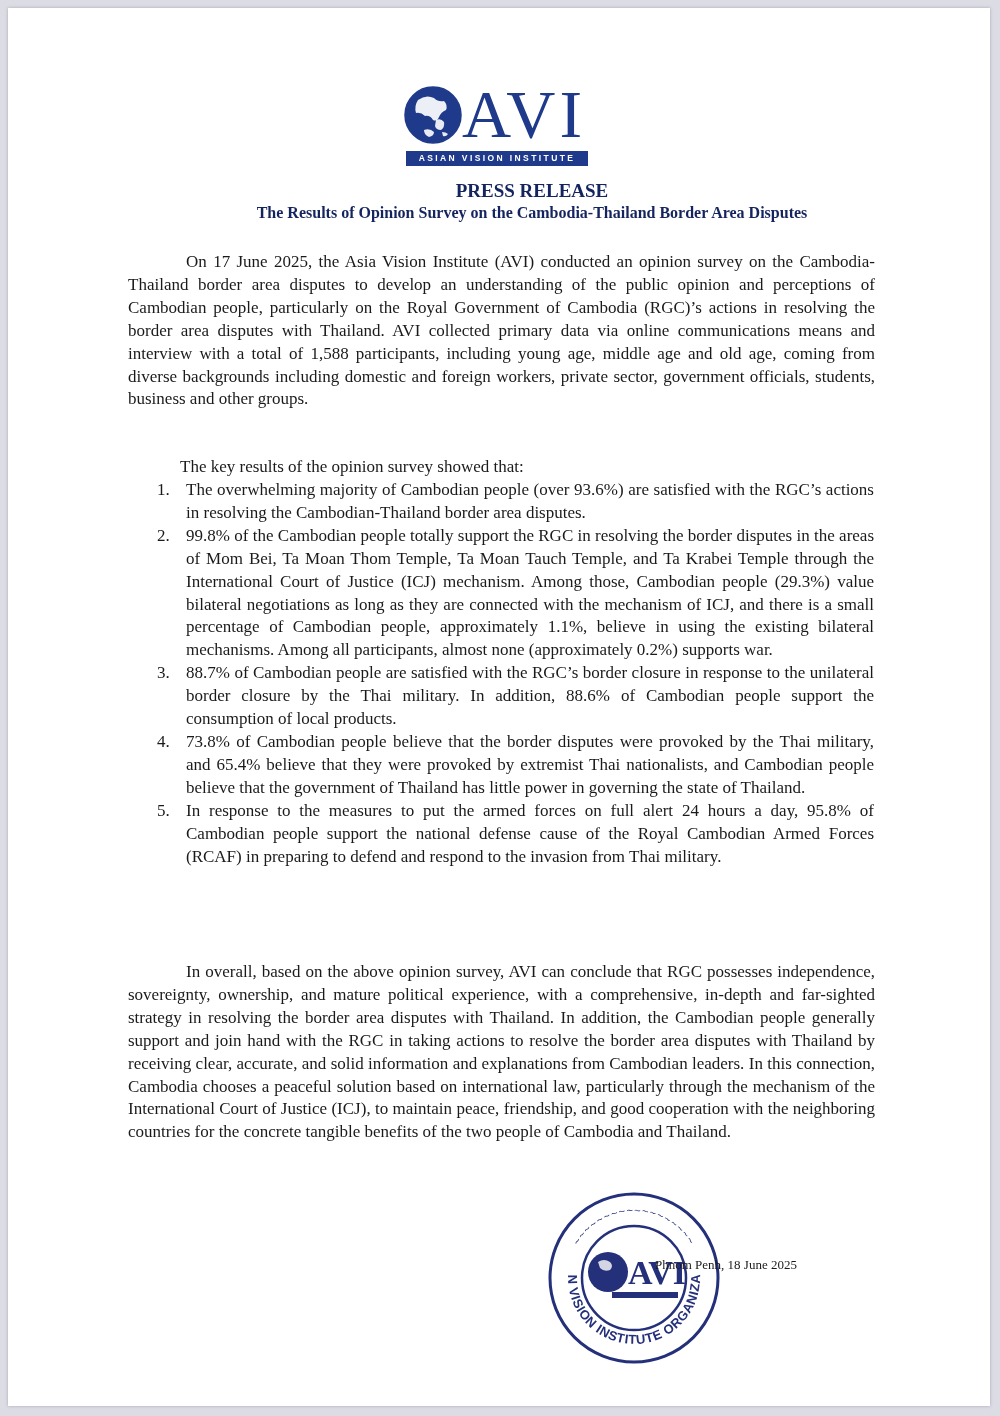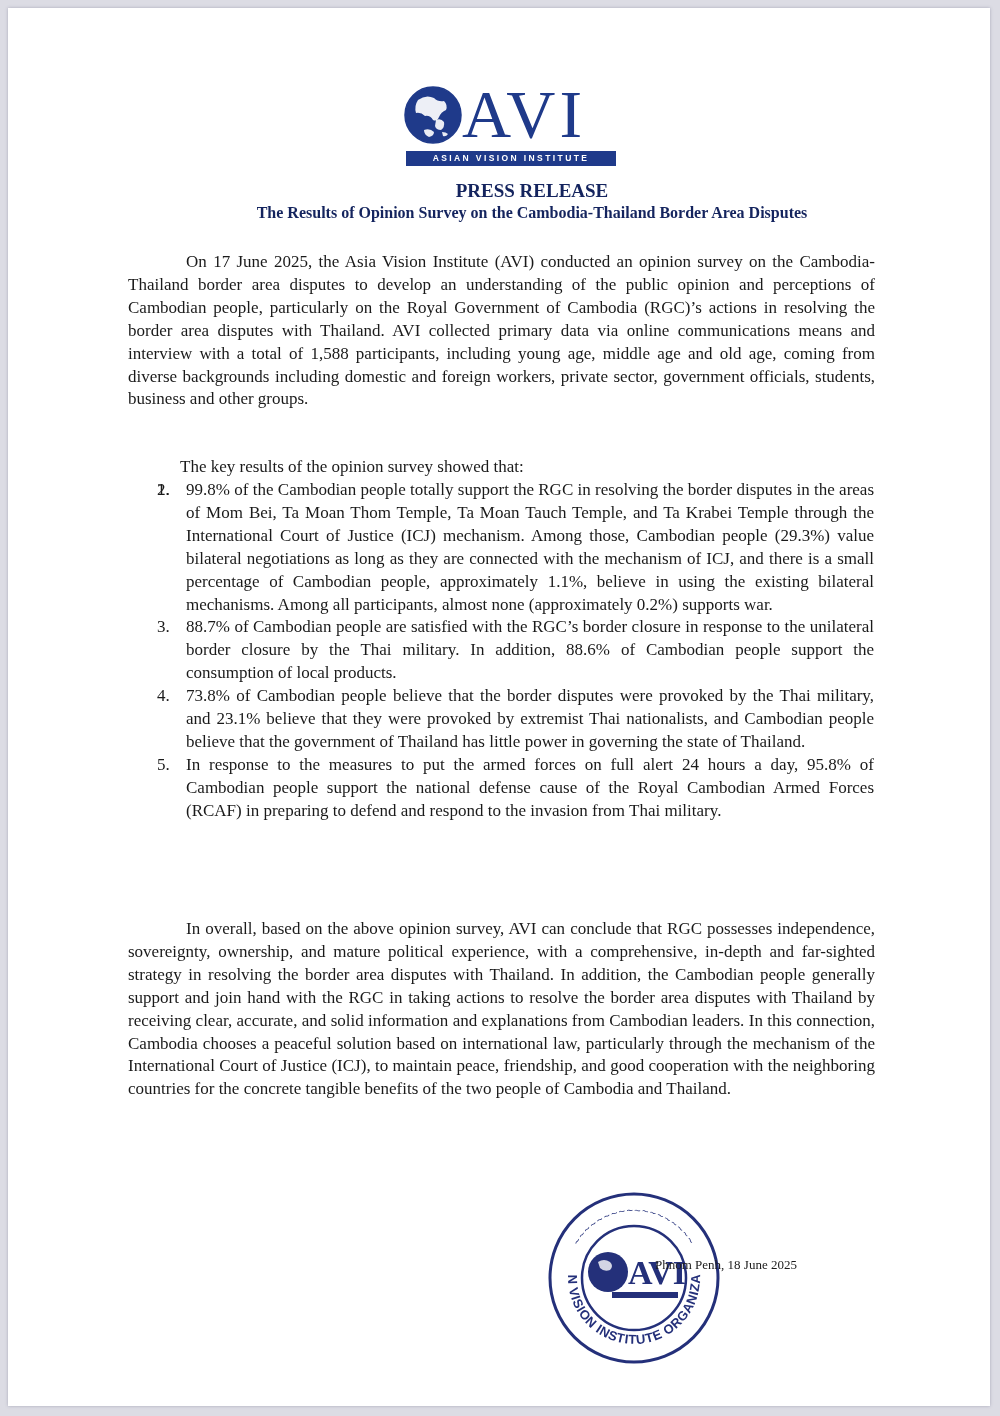--- a/index.html
+++ b/index.html
@@ -30,21 +30,21 @@
     .logo-letters {
       position: absolute; left: 58px; top: -12px;
       font-family: "Liberation Serif", serif;
       font-size: 68px; line-height: 80px;
       color: #1f3a8a;
       letter-spacing: 4px;
       white-space: nowrap;
     }
     .logo-band {
       position: absolute; left: 2px; top: 65px;
-      width: 210px; height: 15px;
+      width: 182px; height: 15px;
       background: #1f3a8a;
       color: #ffffff;
       font-family: "Liberation Sans", sans-serif;
       font-size: 8.5px; font-weight: bold;
       letter-spacing: 2.4px;
       text-align: center; line-height: 15px;
       white-space: nowrap;
     }
     .heading {
       position: absolute; left: 0; width: 1000px;
@@ -79,21 +79,21 @@
     .list li {
       position: relative;
       padding-left: 59px;
       font-size: 17px;
       line-height: 22.9px;
       text-align: justify;
     }
     .list li .num {
       position: absolute; left: 30px; top: 0;
     }
-    .p3 { top: 917px; }
+    .p3 { top: 960px; }
     .seal {
       position: absolute;
       left: 546px; top: 1190px;
       width: 176px; height: 176px;
     }
     .signoff {
       position: absolute;
       left: 655px; top: 1257px;
       font-size: 13px;
       white-space: nowrap;
@@ -120,32 +120,33 @@
 <div class="heading h1">PRESS RELEASE</div>
 <div class="heading h2">The Results of Opinion Survey on the Cambodia-Thailand Border Area Disputes</div>
 
 <p class="para p1">On 17 June 2025, the Asia Vision Institute (AVI) conducted an opinion survey on the Cambodia-Thailand border area disputes to develop an understanding of the public opinion and perceptions of Cambodian people, particularly on the Royal Government of Cambodia (RGC)’s actions in resolving the border area disputes with Thailand. AVI collected primary data via online communications means and interview with a total of 1,588 participants, including young age, middle age and old age, coming from diverse backgrounds including domestic and foreign workers, private sector, government officials, students, business and other groups.</p>
 
 <div class="intro">The key results of the opinion survey showed that:</div>
 
 <ol class="list">
   <li>
     <span class="num">1.</span>
+    <span>The overwhelming majority of Cambodian people (over 93.6%) are satisfied with the RGC’s actions in resolving the Cambodian-Thailand border area disputes.</span>
   </li>
   <li>
     <span class="num">2.</span>
     <span>99.8% of the Cambodian people totally support the RGC in resolving the border disputes in the areas of Mom Bei, Ta Moan Thom Temple, Ta Moan Tauch Temple, and Ta Krabei Temple through the International Court of Justice (ICJ) mechanism. Among those, Cambodian people (29.3%) value bilateral negotiations as long as they are connected with the mechanism of ICJ, and there is a small percentage of Cambodian people, approximately 1.1%, believe in using the existing bilateral mechanisms. Among all participants, almost none (approximately 0.2%) supports war.</span>
   </li>
   <li>
     <span class="num">3.</span>
     <span>88.7% of Cambodian people are satisfied with the RGC’s border closure in response to the unilateral border closure by the Thai military. In addition, 88.6% of Cambodian people support the consumption of local products.</span>
   </li>
   <li>
     <span class="num">4.</span>
-    <span>73.8% of Cambodian people believe that the border disputes were provoked by the Thai military, and 23.1% believe that they were provoked by extremist Thai nationalists, and Cambodian people believe that the government of Thailand has little power in governing the state of Thailand.</span>
+    <span>73.8% of Cambodian people believe that the border disputes were provoked by the Thai military, and 65.4% believe that they were provoked by extremist Thai nationalists, and Cambodian people believe that the government of Thailand has little power in governing the state of Thailand.</span>
   </li>
   <li>
     <span class="num">5.</span>
     <span>In response to the measures to put the armed forces on full alert 24 hours a day, 95.8% of Cambodian people support the national defense cause of the Royal Cambodian Armed Forces (RCAF) in preparing to defend and respond to the invasion from Thai military.</span>
   </li>
 </ol>
 
 <p class="para p3">In overall, based on the above opinion survey, AVI can conclude that RGC possesses independence, sovereignty, ownership, and mature political experience, with a comprehensive, in-depth and far-sighted strategy in resolving the border area disputes with Thailand. In addition, the Cambodian people generally support and join hand with the RGC in taking actions to resolve the border area disputes with Thailand by receiving clear, accurate, and solid information and explanations from Cambodian leaders. In this connection, Cambodia chooses a peaceful solution based on international law, particularly through the mechanism of the International Court of Justice (ICJ), to maintain peace, friendship, and good cooperation with the neighboring countries for the concrete tangible benefits of the two people of Cambodia and Thailand.</p>
 
 <svg class="seal" viewBox="0 0 176 176">

